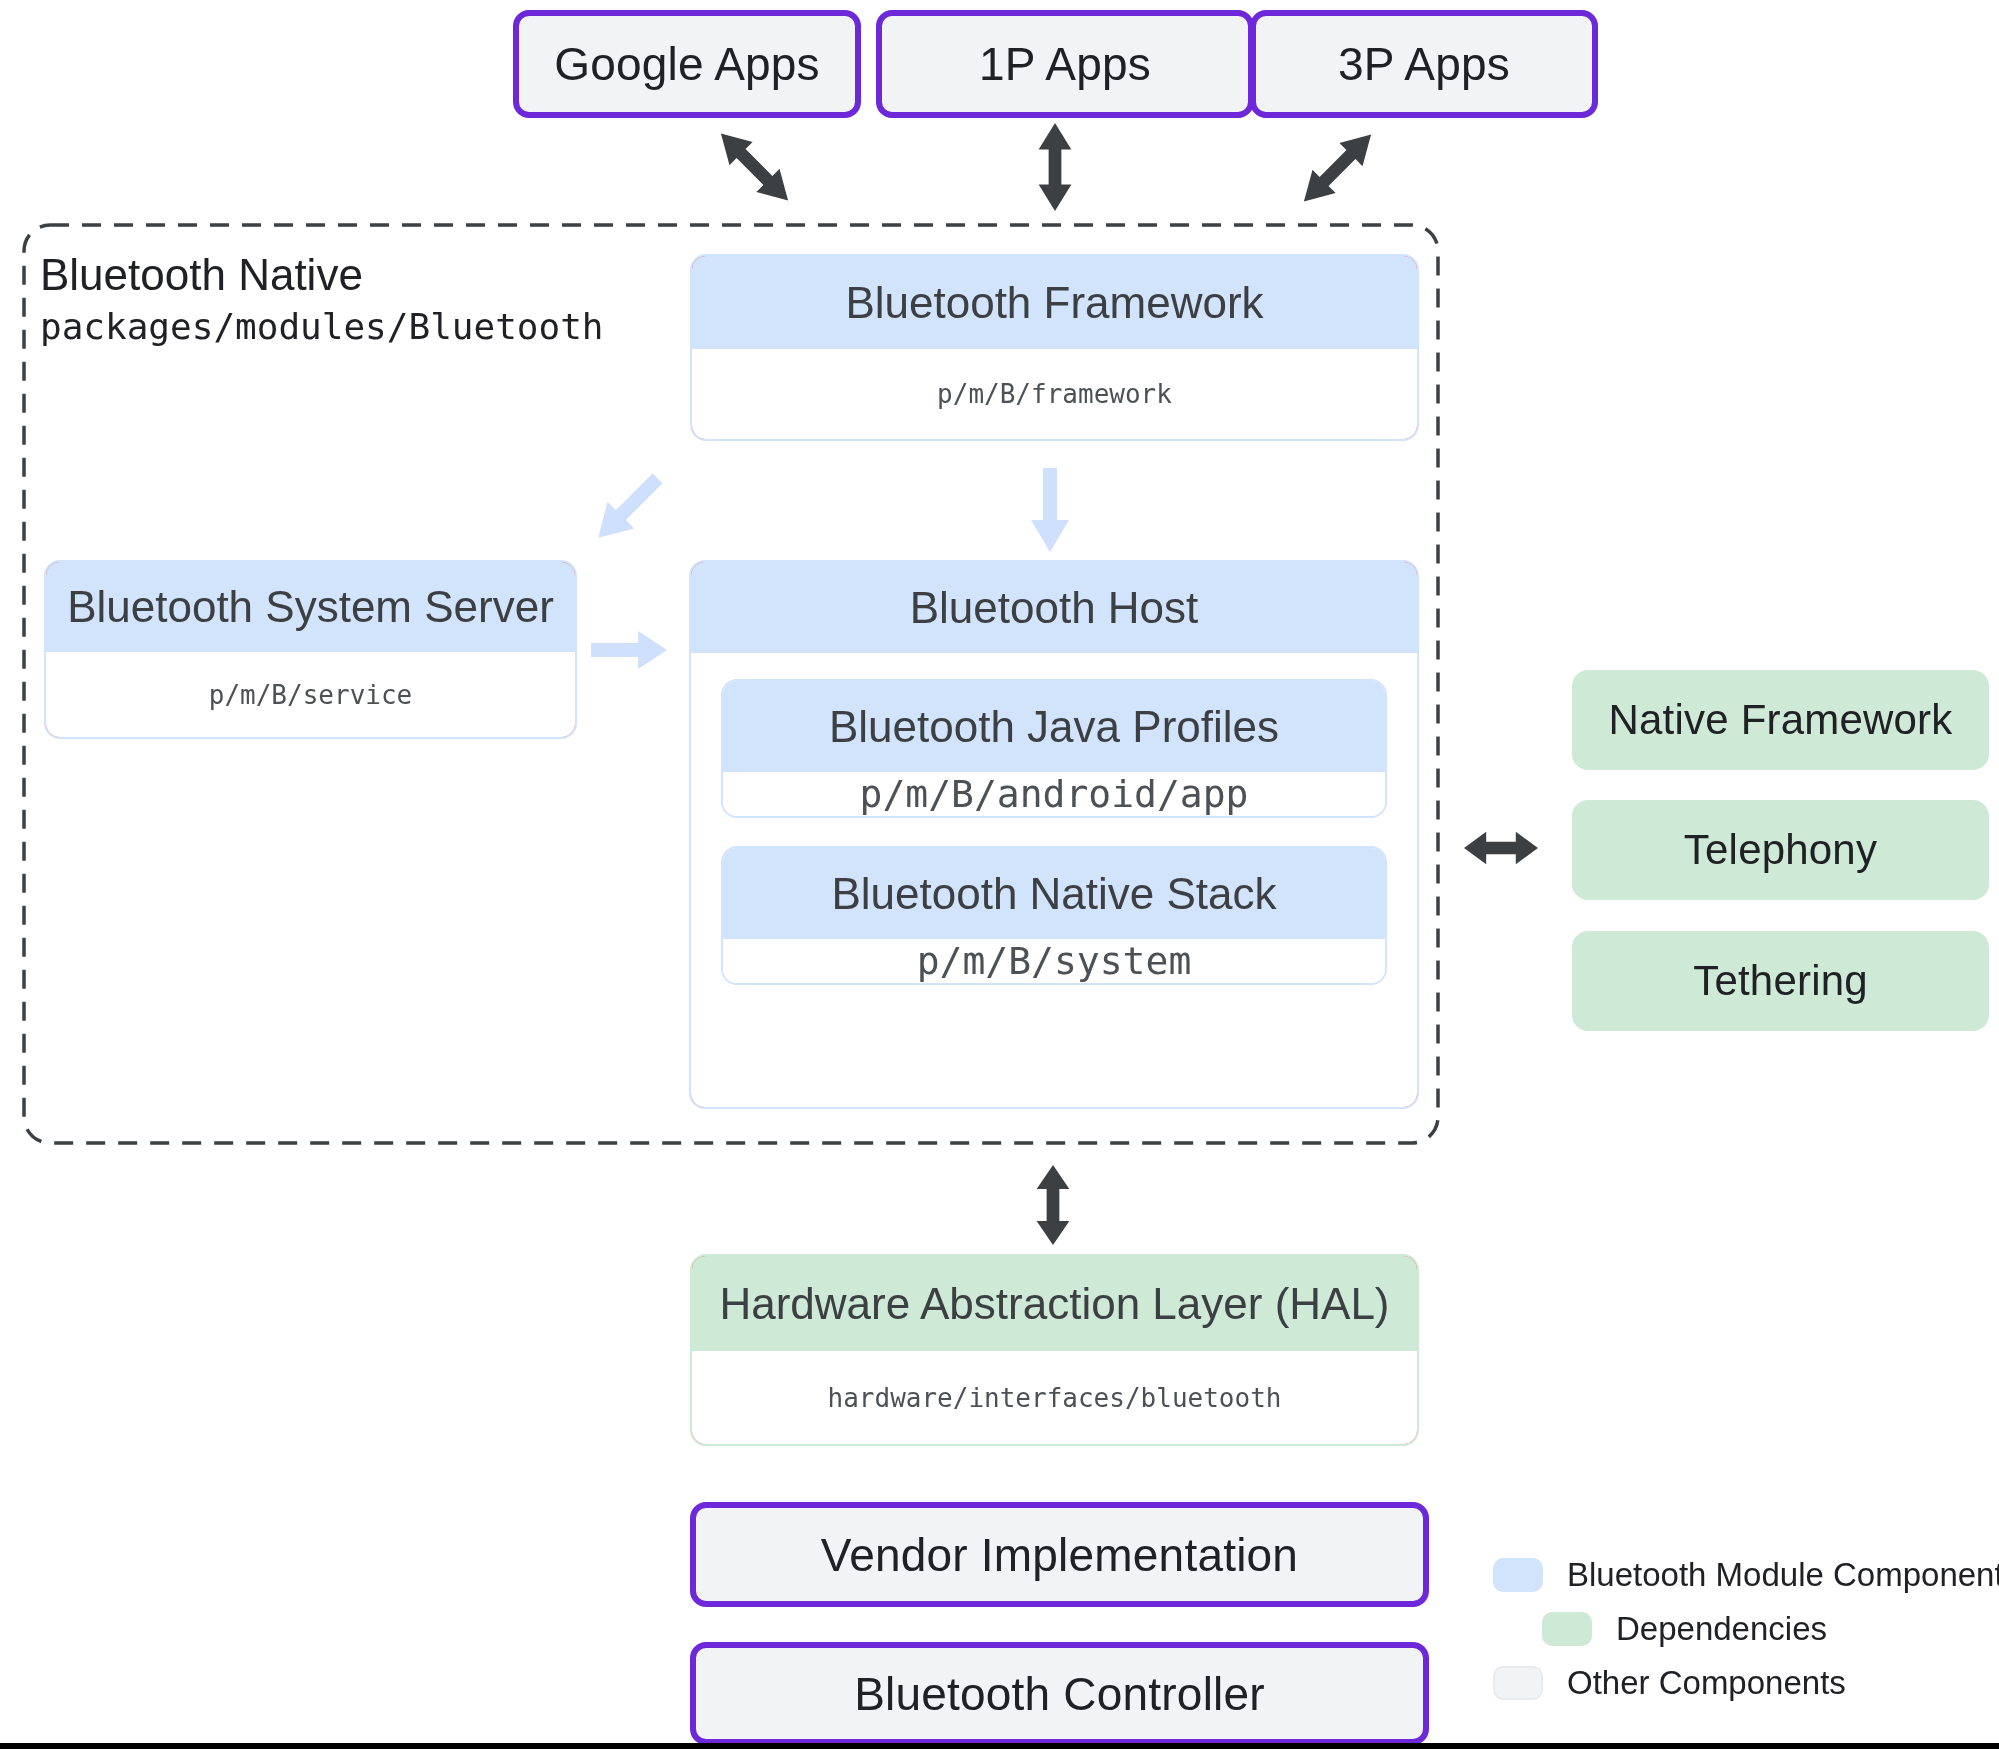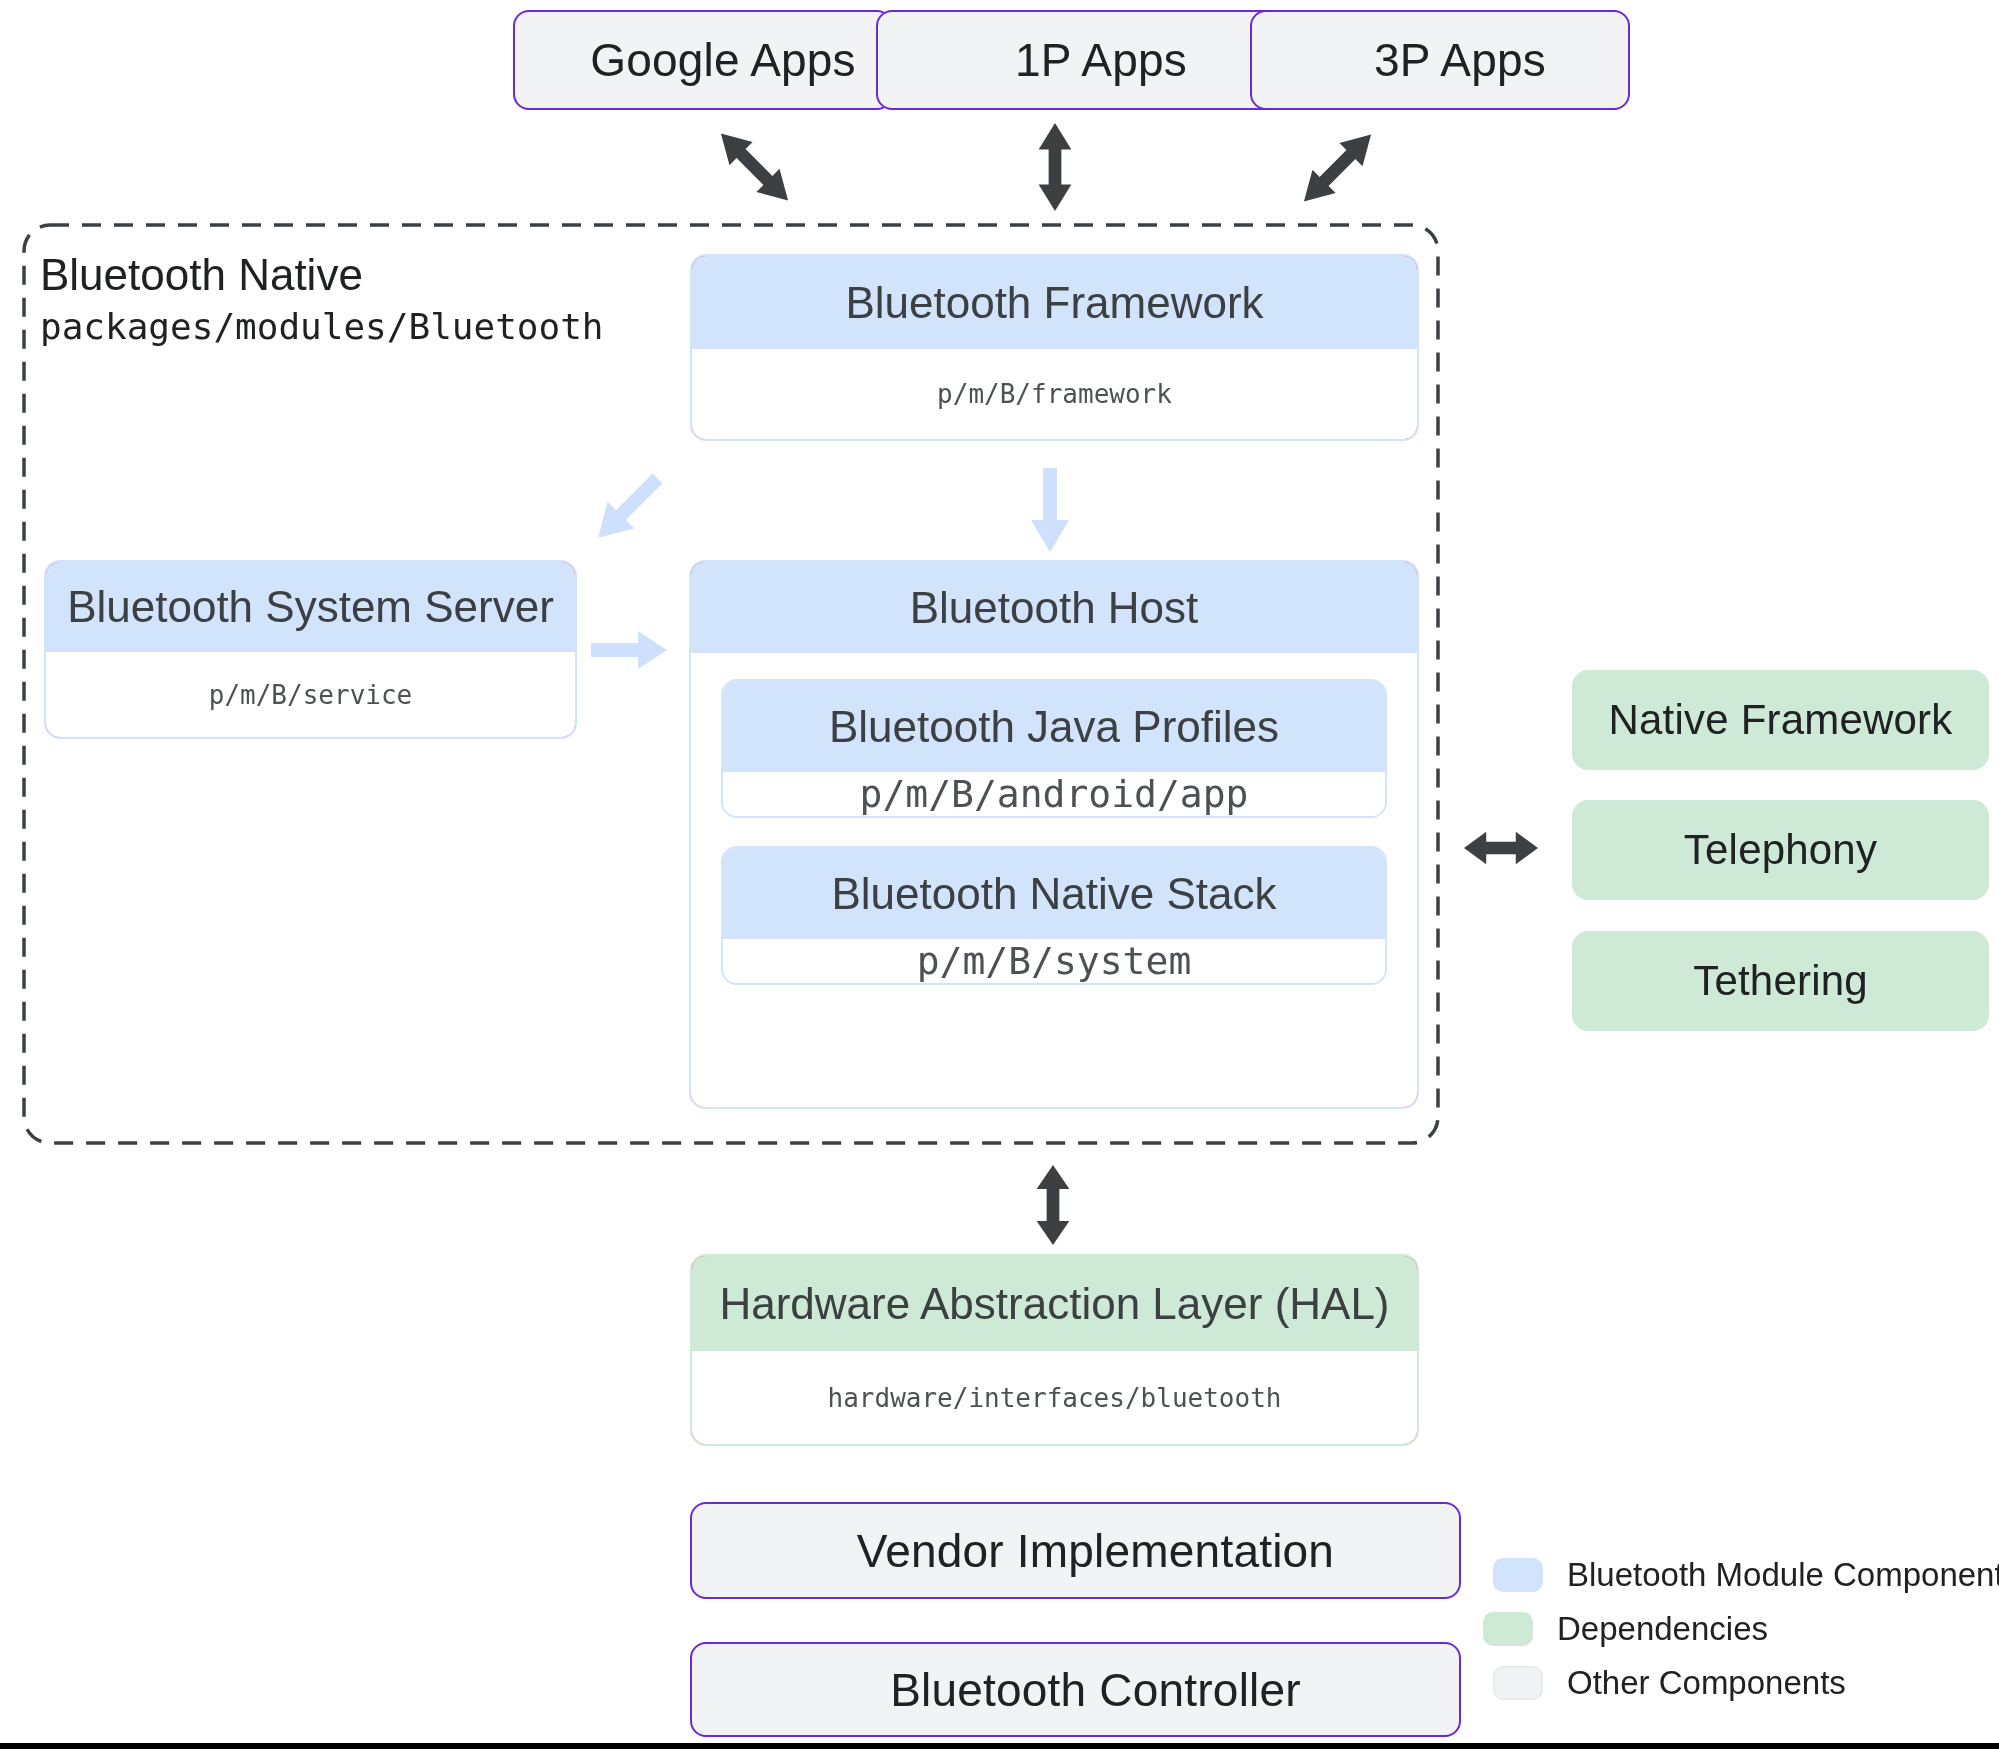--- a/index.html
+++ b/index.html
@@ -7,21 +7,21 @@
     position:relative;width:1999px;height:1749px;background:#ffffff;overflow:hidden;
     font-family:"Liberation Sans",sans-serif;color:#202124;
   }
   .mono{font-family:"DejaVu Sans Mono",monospace;}
 
   
   .pill{
     position:absolute;display:flex;align-items:center;justify-content:center;
     border-radius:16px;font-size:46px;color:#202124;letter-spacing:0.2px;
   }
-  .pill.gray{background:#f1f3f4;border:2px solid #6d28d9;padding-left:40px;}
+  .pill.gray{background:#f1f3f4;border:6px solid #6d28d9;}
   .pill.green{background:#ceead6;border:2px solid #ceead6;font-size:42px;}
 
   
   .cardbox{
     position:absolute;display:flex;flex-direction:column;border-radius:16px;
     overflow:hidden;background:#ef4444;border:2px solid #d2e3fc;
   }
   .cardbox.green{border-color:#ceead6;}
   .cardbox .hd{
     display:flex;align-items:center;justify-content:center;
@@ -172,21 +172,21 @@
     <span>Vendor Implementation</span>
   </div>
   <div class="pill gray" style="left:690px;top:1642px;width:727px;height:91px;">
     <span>Bluetooth Controller</span>
   </div>
 
   <div class="legend-row" style="left:1493px;top:1558px;">
     <div class="legend-swatch" style="background: rgb(210, 227, 252);"></div>
     <div class="legend-label">Bluetooth Module Components</div>
   </div>
-  <div class="legend-row" style="left:1483px;top:1612px;">
+  <div class="legend-row" style="left:1542px;top:1612px;">
     <div class="legend-swatch" style="background: rgb(206, 234, 214);"></div>
     <div class="legend-label">Dependencies</div>
   </div>
   <div class="legend-row" style="left:1493px;top:1666px;">
     <div class="legend-swatch bordered" style="background: rgb(241, 243, 244);"></div>
     <div class="legend-label">Other Components</div>
   </div>
 
   <div class="bottom-bar"></div>
 

